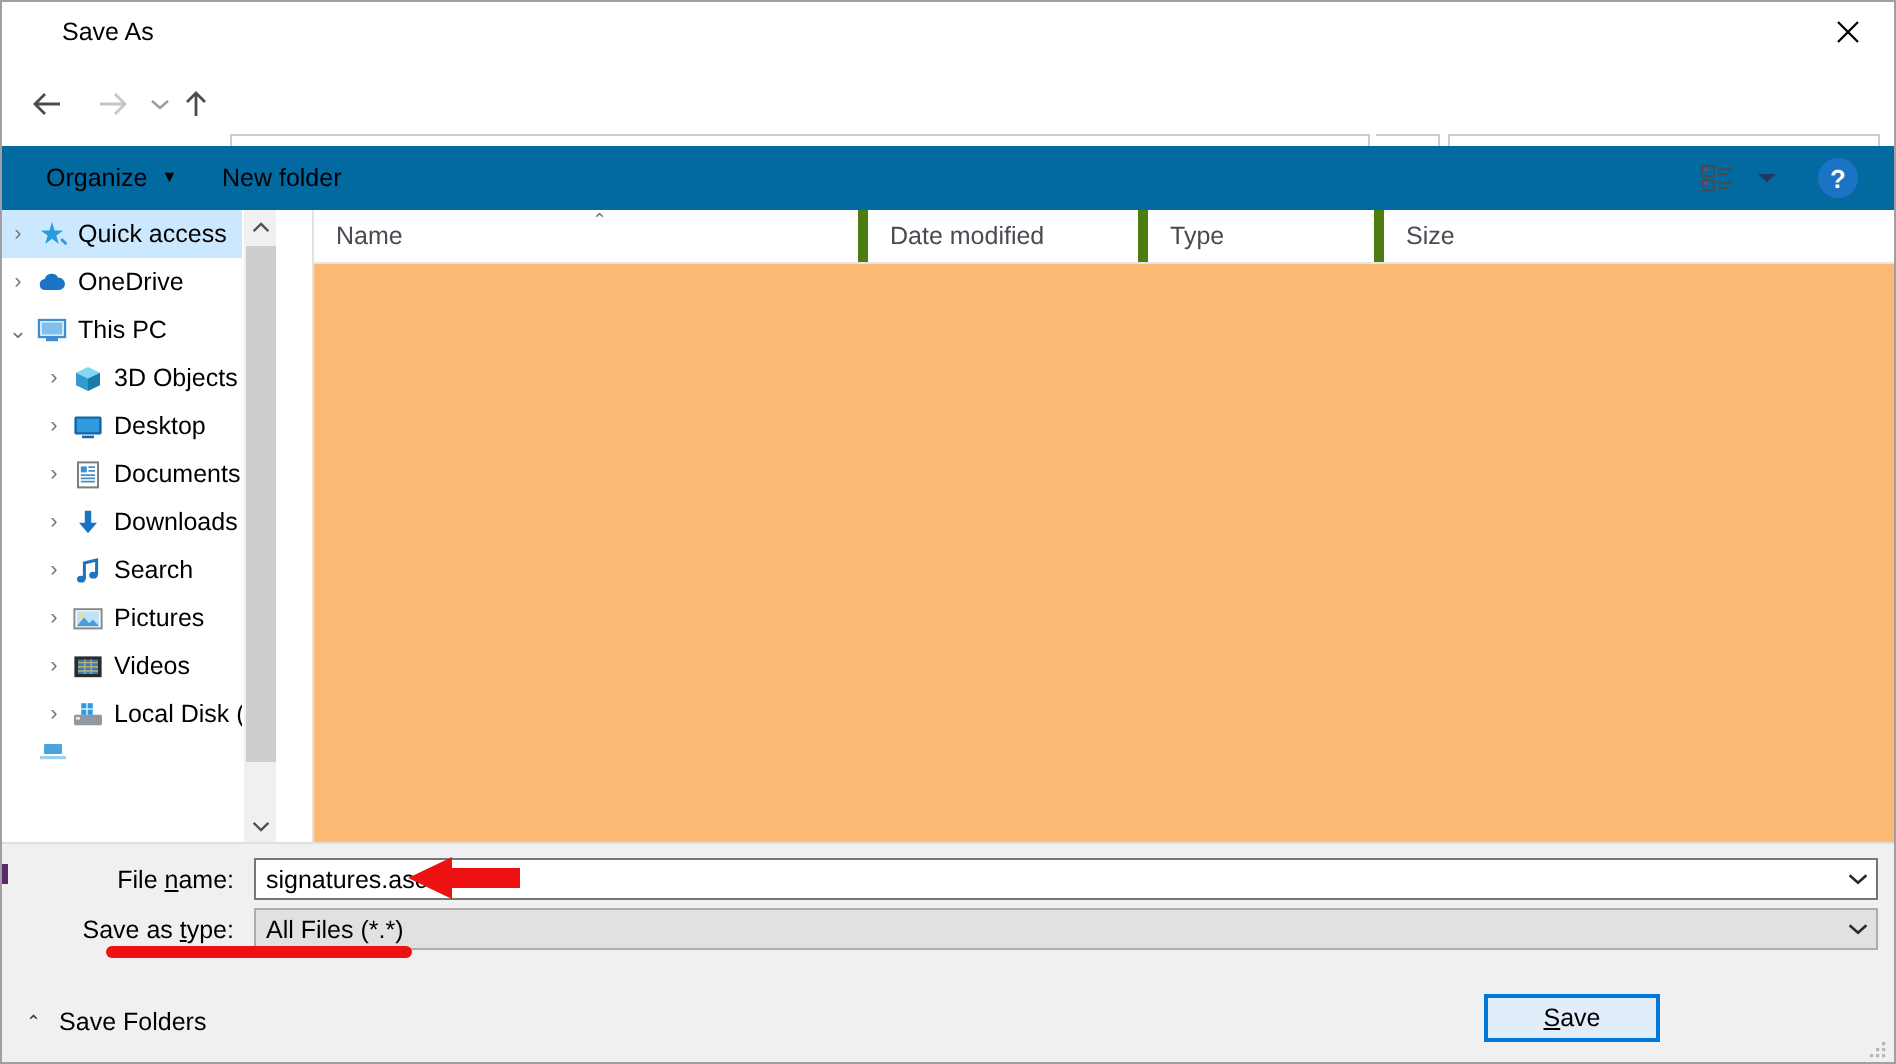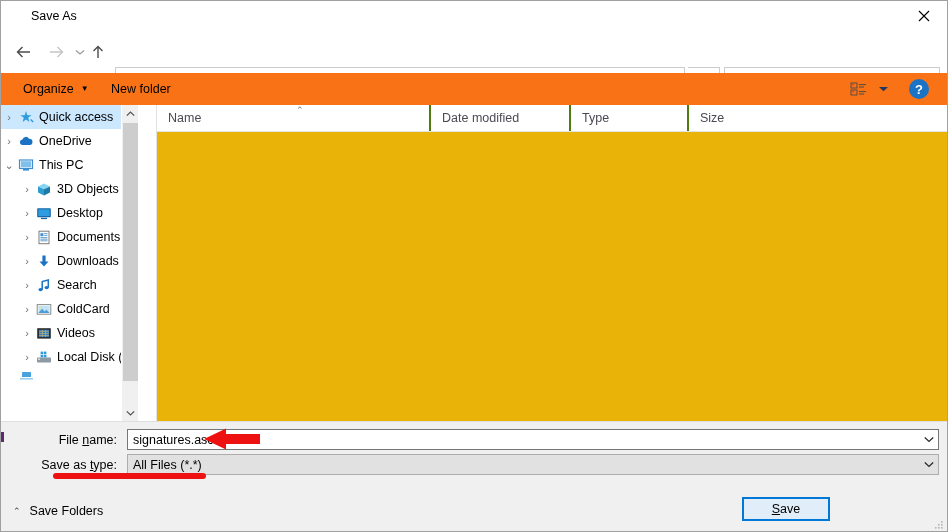--- a/index.html
+++ b/index.html
@@ -130,21 +130,21 @@
     font-size: 12.5px;
     color: #636363;
     white-space: nowrap;
   }
 
   
   .cmdbar {
     position: absolute;
     left: 0; top: 72px;
     width: 946px; height: 32px;
-    background: #f97316;
+    background: #0369a1;
     border-bottom: 1px solid #dfdfdf;
   }
   .cmd-item {
     position: absolute;
     top: 0; height: 32px;
     display: flex; align-items: center;
     font-size: 12.5px;
     color: #000;
     padding: 0 8px;
     cursor: default;
@@ -255,21 +255,21 @@
     position: absolute;
     left: 155px; top: 0;
     width: 1px; height: 316px;
     background: #e2e2e2;
   }
 
   .listpane {
     position: absolute;
     left: 156px; top: 0;
     width: 790px; height: 316px;
-    background: #eab308;
+    background: #fdba74;
     text-decoration: underline;
   }
   .col-head {
     position: absolute;
     left: 0; top: 0;
     width: 790px; height: 26px;
     background: #ffffff;
     border-bottom: 1px solid #e5e5e5;
   }
   .col {
@@ -277,21 +277,21 @@
     top: 0; height: 26px;
     display: flex;
     align-items: center;
     padding-left: 11px;
     font-size: 12.5px;
     color: #4a4a55;
     box-sizing: border-box;
     cursor: default;
     white-space: nowrap;
   }
-  .col + .col { border-left: 2px solid #4d7c0f; text-align: right; }
+  .col + .col { border-left: 5px solid #4d7c0f; text-align: right; }
   .col-name  { left: 0;   width: 272px; }
   .col-date  { left: 272px; width: 140px; }
   .col-type  { left: 412px; width: 118px; }
   .col-size  { left: 530px; width: 90px; }
   .sort-caret {
     position: absolute;
     left: 139px; top: 1px;
     color: #7a7a85;
     font-size: 9px;
     line-height: 1;
@@ -612,21 +612,21 @@
           <div class="tree-item" style="padding-left: 18px;">
             <span class="tree-exp" style="font-size: 11px;">›</span>
             <span class="tree-ico">
               <svg width="16" height="15" viewBox="0 0 16 15">
                 <rect x="1.2" y="2.6" width="13.6" height="9.6" fill="#ffffff" stroke="#8a8a8a" stroke-width="1"></rect>
                 <rect x="2.4" y="3.7" width="11.2" height="7.4" fill="#bfe3f5"></rect>
                 <path d="M2.4 11.1 L6 6.8 L8.6 9.6 L10.4 7.8 L13.6 11.1 Z" fill="#4b9dd4"></path>
                 <circle cx="5" cy="5.6" r="1" fill="#f5e07a"></circle>
               </svg>
             </span>
-            <span class="tree-label">ColdCard</span>
+            <span class="tree-label">Pictures</span>
           </div>
           <div class="tree-item" style="padding-left: 18px;">
             <span class="tree-exp" style="font-size: 11px;">›</span>
             <span class="tree-ico">
               <svg width="16" height="15" viewBox="0 0 16 15">
                 <rect x="1.2" y="2.2" width="13.6" height="10.4" fill="#2b2b2b"></rect>
                 <rect x="3" y="3.8" width="10" height="7.2" fill="#2f7fc4"></rect>
                 <path d="M3 5.3 h10 M3 7.4 h10 M3 9.5 h10 M6.4 3.8 v7.2 M9.6 3.8 v7.2" stroke="#f0c05a" stroke-width="0.7" opacity="0.75"></path>
               </svg>
             </span>

